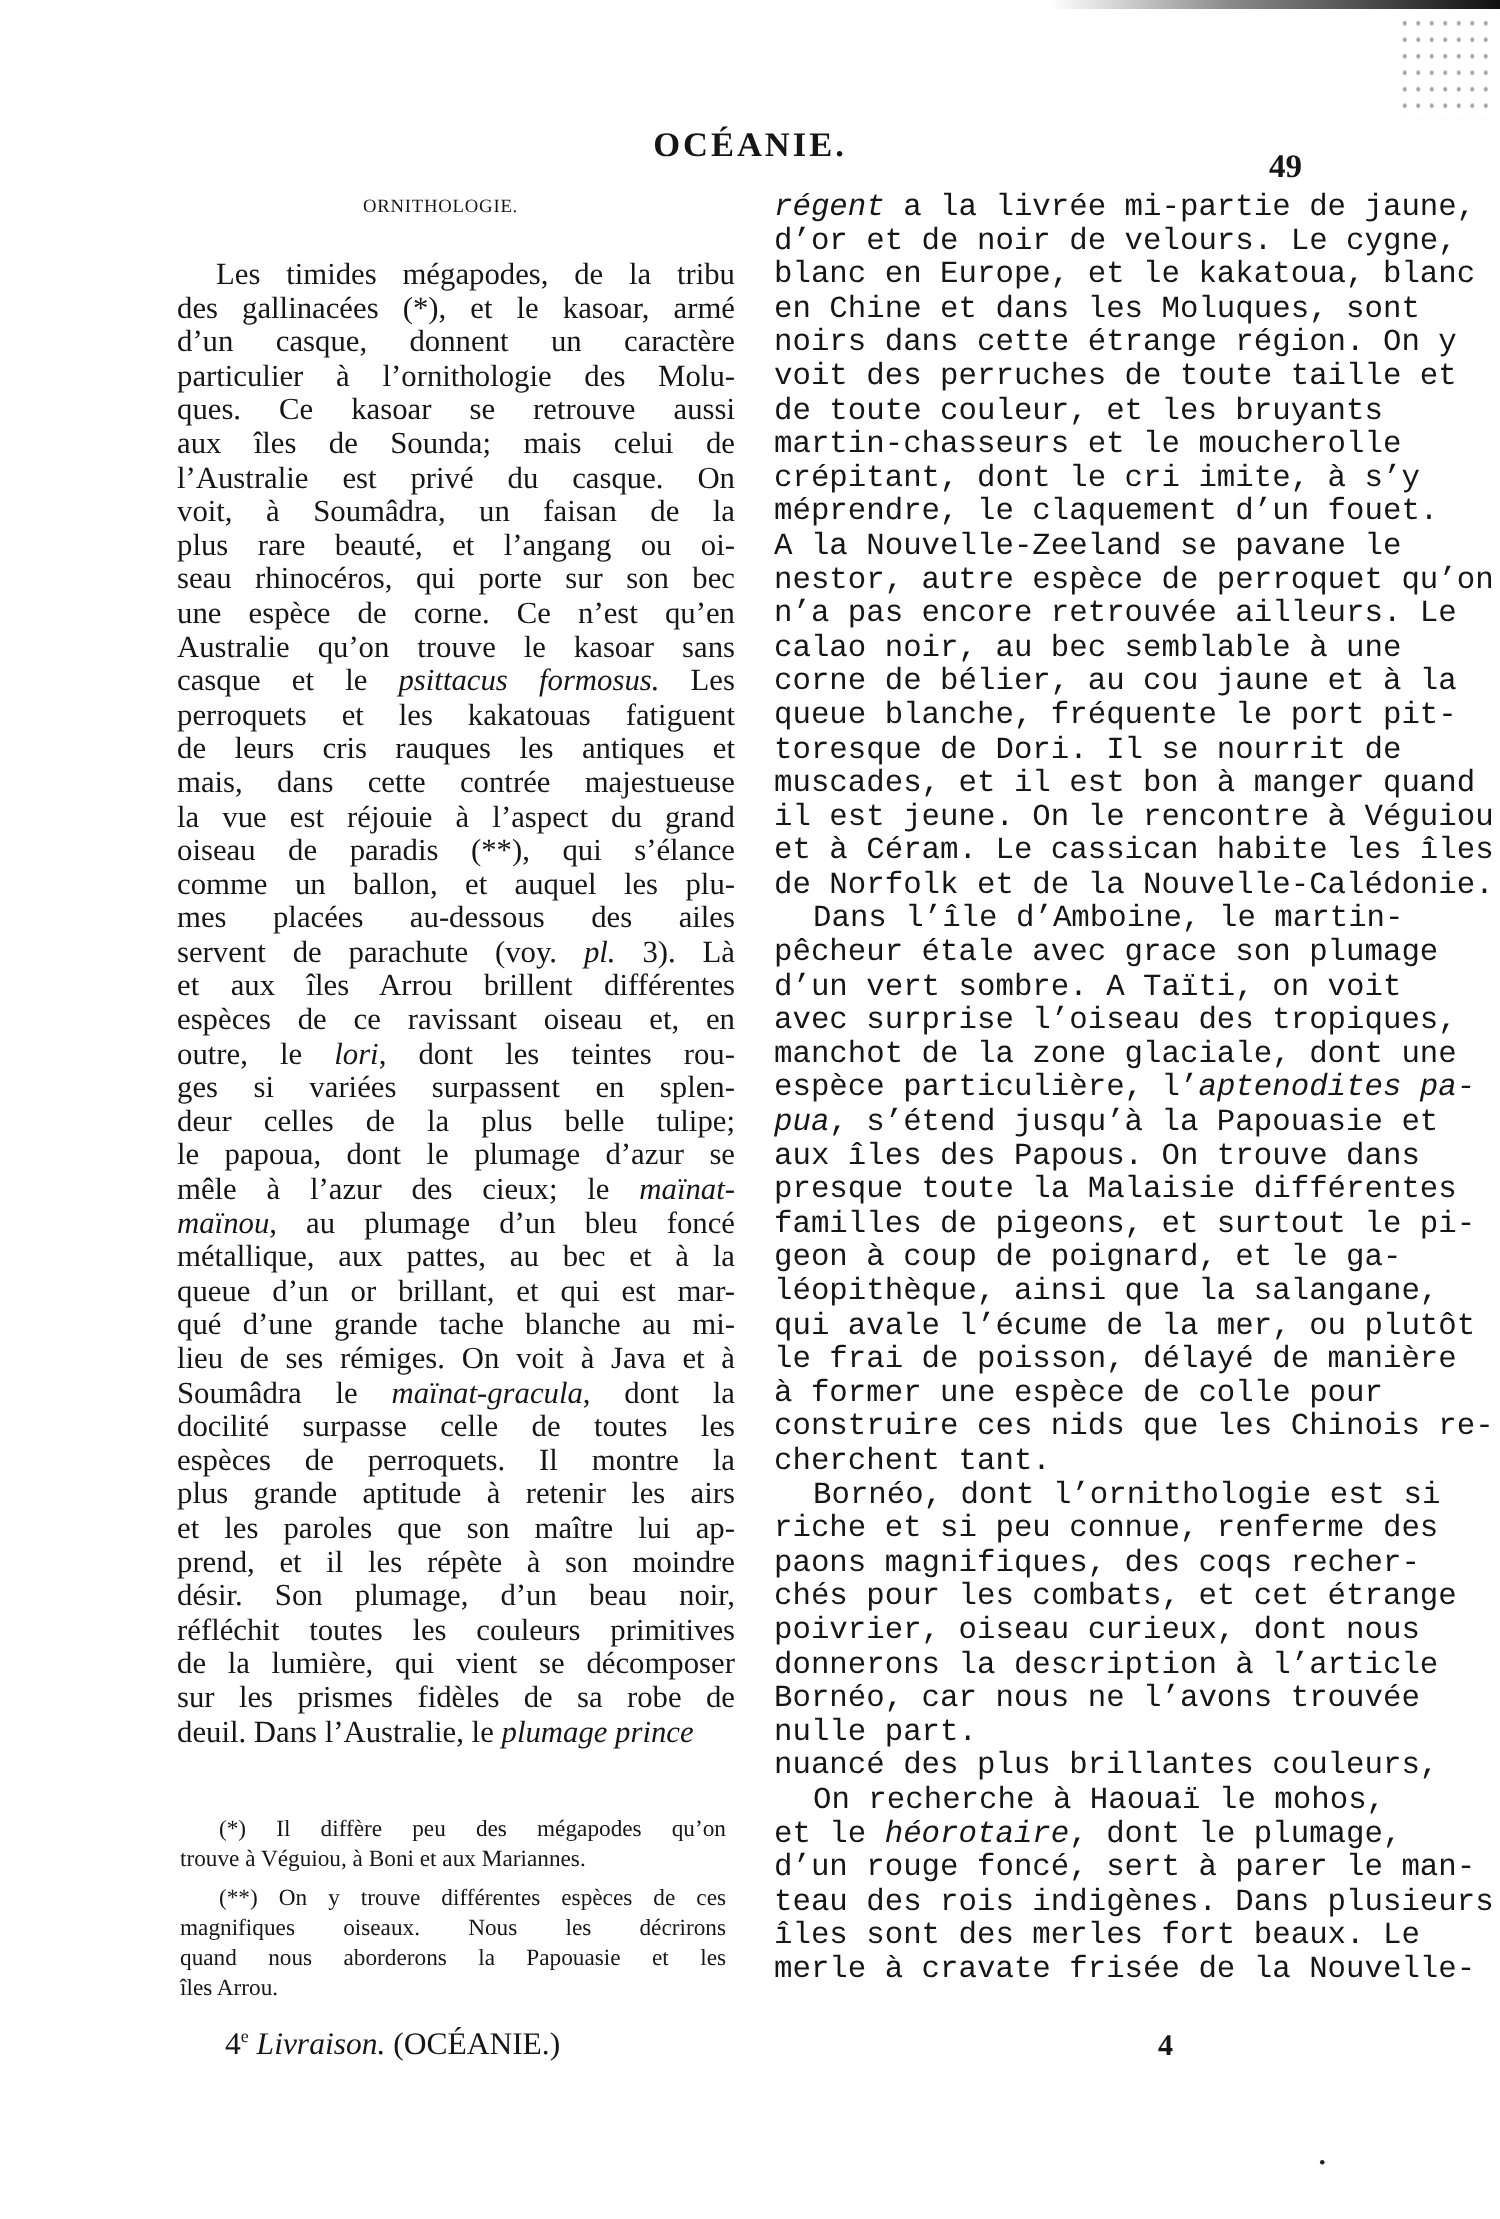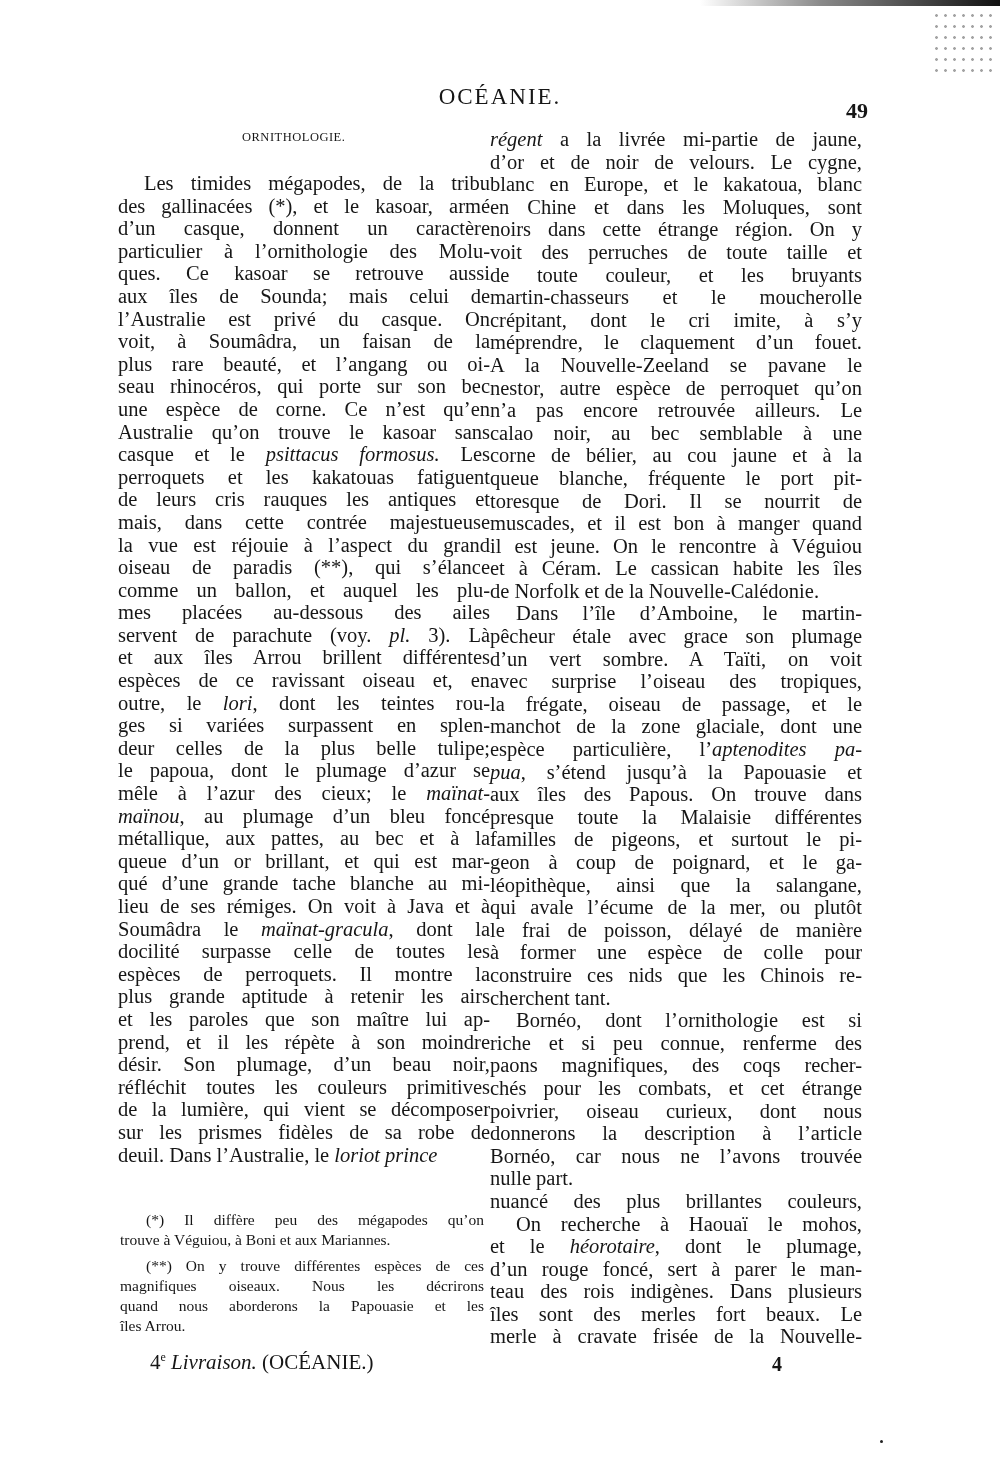--- a/index.html
+++ b/index.html
@@ -5,26 +5,26 @@
   html, body { margin: 0; padding: 0; background: #ffffff; }
   body { width: 1000px; height: 1479px; position: relative; overflow: hidden;
          font-family: "DejaVu Serif", "Liberation Serif", serif; color: #161616; }
   .page { position: absolute; left: 0; top: 0; width: 1000px; height: 1479px; }
   .scan-edge { position: absolute; top: 0; left: 700px; width: 300px; height: 6px;
     background: linear-gradient(to right, rgba(0,0,0,0) 0%, rgba(60,60,60,0.6) 40%, #111 100%); }
   .specks { position: absolute; right: 8px; top: 10px; width: 60px; height: 70px;
     background-image: radial-gradient(#333 1px, transparent 1.5px);
     background-size: 9px 11px; opacity: 0.45; }
   .running-head { position: absolute; top: 84px; left: 0; width: 1000px; text-align: center;
-    font-family: "Liberation Serif", serif; font-size: 23px; letter-spacing: 2px; }
+    font-family: "Liberation Serif", serif; font-size: 23px; letter-spacing: 2px; font-weight: bold; }
   .page-number { position: absolute; top: 98px; left: 846px; font-family: "Liberation Serif", serif;
     font-weight: bold; font-size: 22px; }
   .col { position: absolute; font-family: "Liberation Serif", serif; font-size: 20.5px; line-height: 22.6px; }
   .col-left { left: 118px; top: 172px; width: 372px; }
-  .col-right { left: 490px; top: 128px; width: 372px; }
+  .col-right { left: 516px; top: 128px; width: 372px; font-family: Liberation Mono, monospace; }
   .section-heading { position: absolute; top: 130px; left: 242px; font-family: "Liberation Serif", serif;
     font-size: 12.5px; letter-spacing: 0.5px; }
   .line { display: block; white-space: nowrap; text-align: justify; text-align-last: justify; height: 22.6px; }
   .line.last { text-align-last: left; }
   .line.indent { padding-left: 26px; }
   i { font-style: italic; }
   .footnotes { position: absolute; left: 120px; top: 1210px; width: 364px;
     font-family: "Liberation Serif", serif; font-size: 15.5px; line-height: 20px; }
   .footnotes .line { height: 20px; }
   .fn-gap { height: 6px; }
@@ -83,21 +83,21 @@
       <span class="line"><span>Soumâdra le </span><i>maïnat-gracula</i><span>, dont la</span></span>
       <span class="line">docilité surpasse celle de toutes les</span>
       <span class="line">espèces de perroquets. Il montre la</span>
       <span class="line">plus grande aptitude à retenir les airs</span>
       <span class="line">et les paroles que son maître lui ap-</span>
       <span class="line">prend, et il les répète à son moindre</span>
       <span class="line">désir. Son plumage, d’un beau noir,</span>
       <span class="line">réfléchit toutes les couleurs primitives</span>
       <span class="line">de la lumière, qui vient se décomposer</span>
       <span class="line">sur les prismes fidèles de sa robe de</span>
-      <span class="line last"><span>deuil. Dans l’Australie, le </span><i>loriot prince</i><span></span></span>
+      <span class="line last"><span>deuil. Dans l’Australie, le </span><i>plumage prince</i><span></span></span>
     </div>
   <div class="col col-right" id="col-right">
       <span class="line"><span></span><i>régent</i><span> a la livrée mi-partie de jaune,</span></span>
       <span class="line">d’or et de noir de velours. Le cygne,</span>
       <span class="line">blanc en Europe, et le kakatoua, blanc</span>
       <span class="line">en Chine et dans les Moluques, sont</span>
       <span class="line">noirs dans cette étrange région. On y</span>
       <span class="line">voit des perruches de toute taille et</span>
       <span class="line">de toute couleur, et les bruyants</span>
       <span class="line">martin-chasseurs et le moucherolle</span>
@@ -111,21 +111,20 @@
       <span class="line">queue blanche, fréquente le port pit-</span>
       <span class="line">toresque de Dori. Il se nourrit de</span>
       <span class="line">muscades, et il est bon à manger quand</span>
       <span class="line">il est jeune. On le rencontre à Véguiou</span>
       <span class="line">et à Céram. Le cassican habite les îles</span>
       <span class="line last">de Norfolk et de la Nouvelle-Calédonie.</span>
       <span class="line indent">Dans l’île d’Amboine, le martin-</span>
       <span class="line">pêcheur étale avec grace son plumage</span>
       <span class="line">d’un vert sombre. A Taïti, on voit</span>
       <span class="line">avec surprise l’oiseau des tropiques,</span>
-      <span class="line">la frégate, oiseau de passage, et le</span>
       <span class="line">manchot de la zone glaciale, dont une</span>
       <span class="line"><span>espèce particulière, l’</span><i>aptenodites pa-</i><span></span></span>
       <span class="line"><span></span><i>pua</i><span>, s’étend jusqu’à la Papouasie et</span></span>
       <span class="line">aux îles des Papous. On trouve dans</span>
       <span class="line">presque toute la Malaisie différentes</span>
       <span class="line">familles de pigeons, et surtout le pi-</span>
       <span class="line">geon à coup de poignard, et le ga-</span>
       <span class="line">léopithèque, ainsi que la salangane,</span>
       <span class="line">qui avale l’écume de la mer, ou plutôt</span>
       <span class="line">le frai de poisson, délayé de manière</span>

